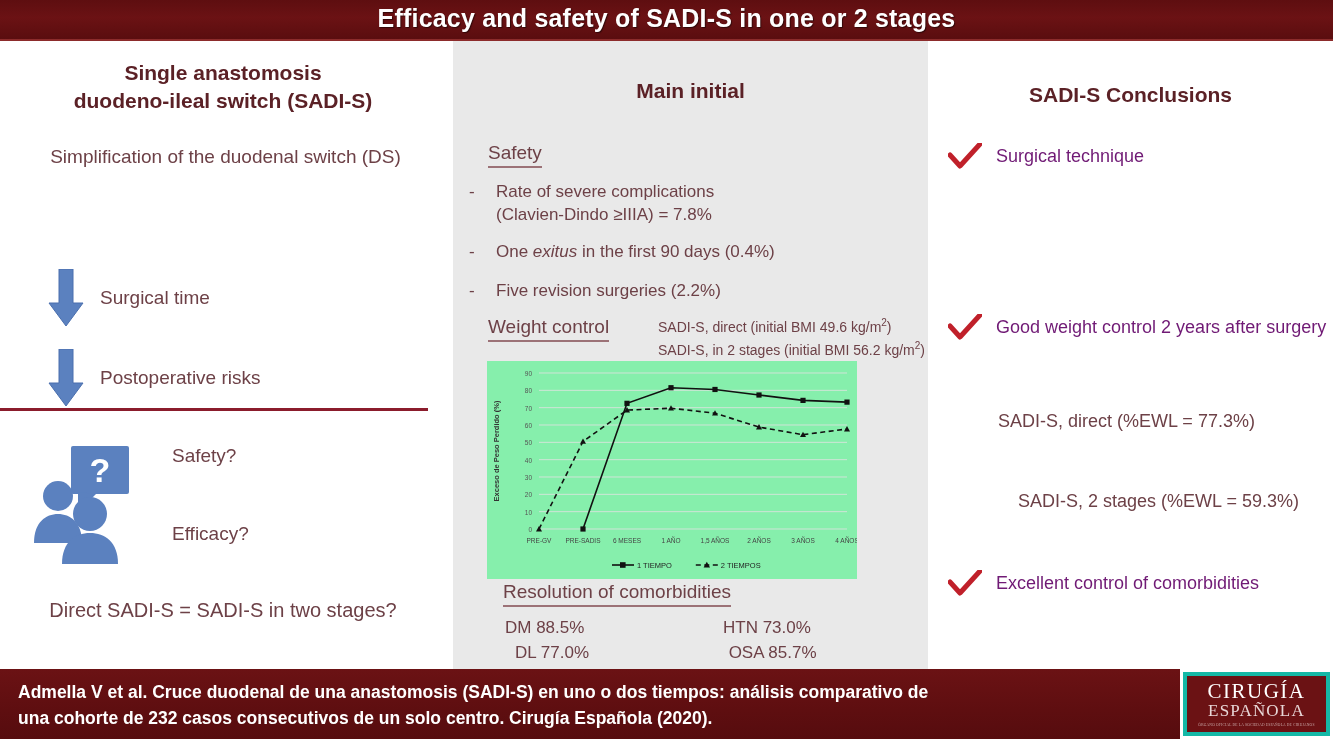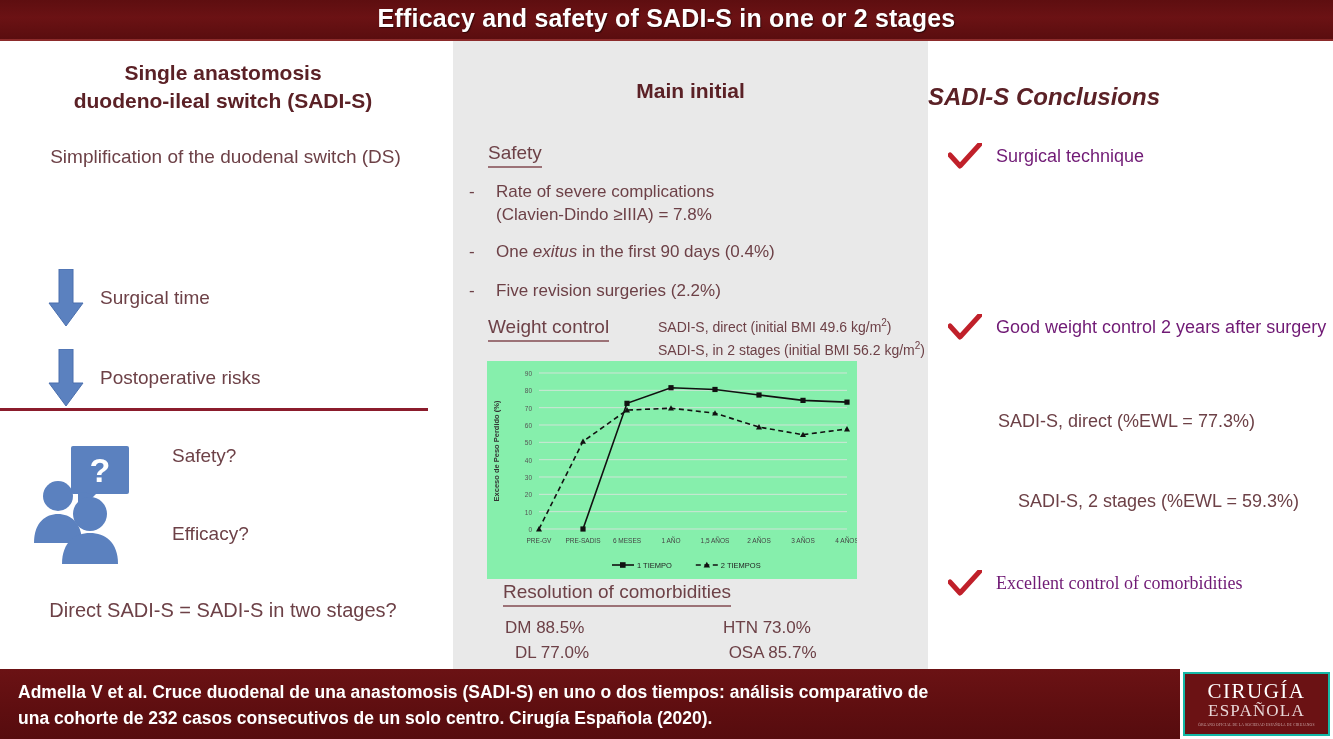--- a/index.html
+++ b/index.html
@@ -197,34 +197,33 @@
   
   .col-right {
     position: absolute;
     left: 928px; top: 41px;
     width: 405px; height: 628px;
   }
   .right-heading {
     position: absolute;
     left: 0; top: 42px;
     width: 405px;
-    text-align: left;
-    font-size: 24px;
+    text-align: center;
+    font-size: 21px;
     font-weight: bold;
     color: #5b2126;
-    font-style: italic;
   }
   .check-row {
     position: absolute;
     display: flex;
     align-items: flex-start;
   }
   .check-row.c1 { left: 20px; top: 105px; }
   .check-row.c2 { left: 20px; top: 276px; }
-  .check-row.c3 { left: 20px; top: 532px; font-family: Liberation Serif, serif; }
+  .check-row.c3 { left: 20px; top: 532px; }
   .check-icon {
     width: 34px; height: 26px;
     flex: 0 0 auto;
     margin-right: 14px;
     margin-top: -3px;
   }
   .check-label {
     font-size: 18px;
     color: #701a75;
     white-space: nowrap;
@@ -259,21 +258,21 @@
     left: 1180px; top: 669px;
     width: 153px; height: 70px;
     background: #ffffff;
     box-sizing: border-box;
     padding: 3px;
   }
   .footer-logo .inner {
     width: 100%; height: 100%;
     background: #6b1214;
     box-sizing: border-box;
-    border: 2px solid #14b8a6;
+    border: 4px solid #14b8a6;
     display: flex;
     flex-direction: column;
     align-items: center;
     justify-content: center;
   }
   .logo-line1 {
     color: #ffffff;
     font-family: "Liberation Serif", serif;
     font-size: 21px;
     letter-spacing: 1.5px;

